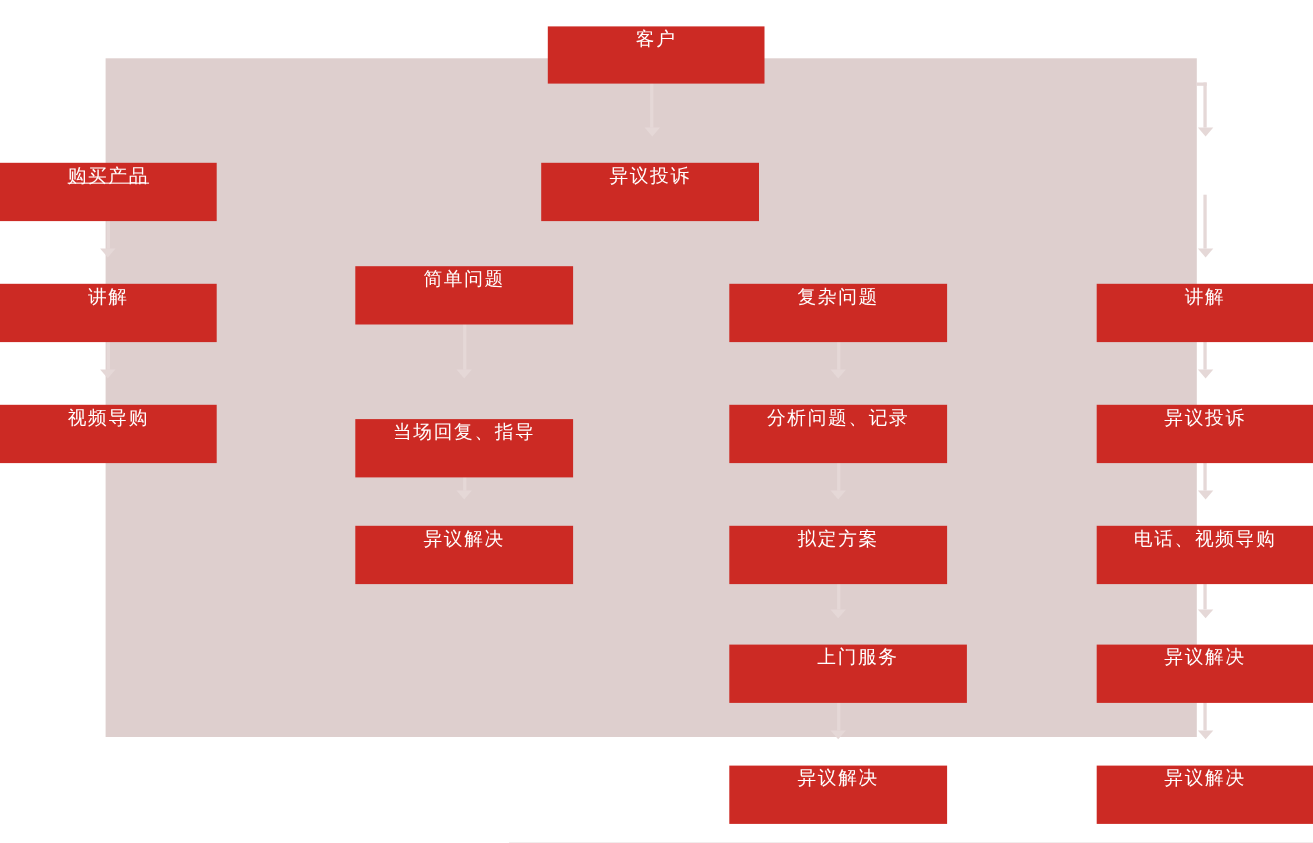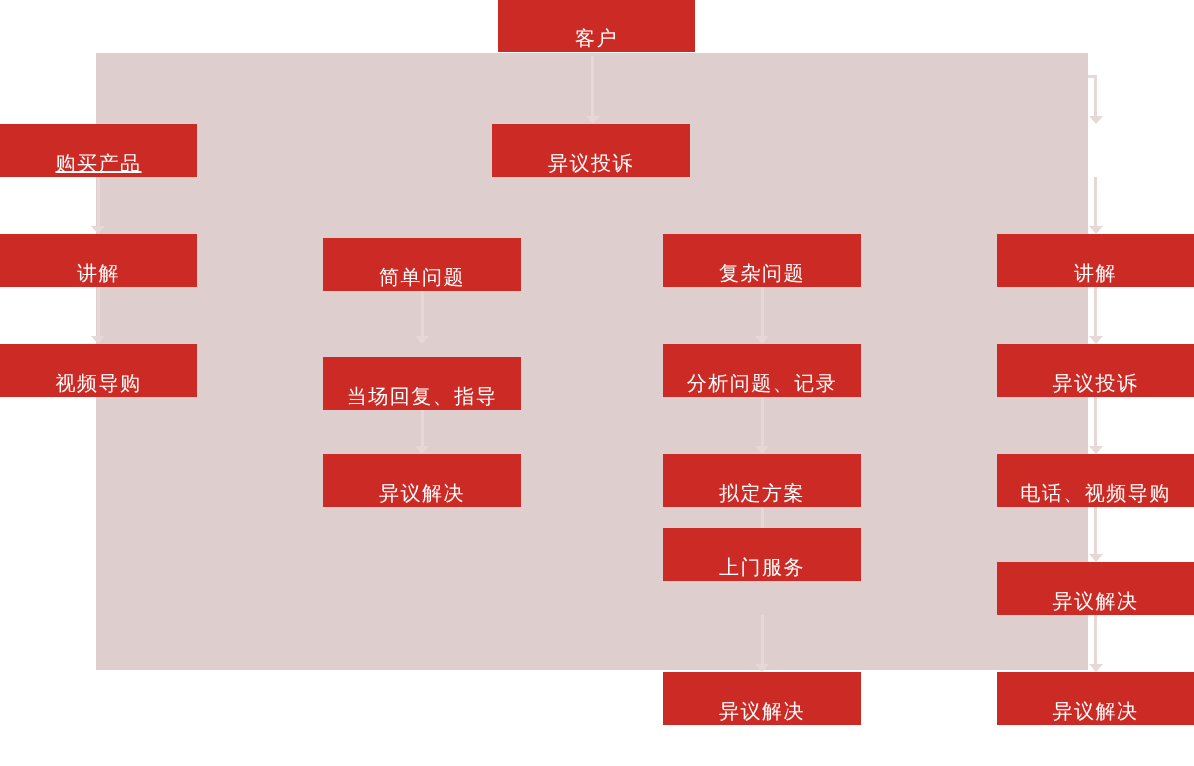--- a/index.html
+++ b/index.html
@@ -22,25 +22,26 @@
   }
   .band{
     position:absolute;
     background:var(--band);
   }
   .node{
     position:absolute;
     background:var(--red);
     color:var(--text);
     display:flex;
-    align-items:flex-end;
+    align-items:flex-start;
     justify-content:center;
-    font-size:20px;
+    font-size:17px;
     letter-spacing:1.5px;
     white-space:nowrap;
+    margin-top:24px;
   }
   .conn-line{
     position:absolute;
     background:var(--conn);
   }
   .conn-head{
     position:absolute;
     width:0;height:0;
     border-left:7px solid transparent;
     border-right:7px solid transparent;
@@ -91,39 +92,39 @@
     </div>
     <div class="node" style="left: 0px; top: 124px; width: 197px; height: 53px; text-decoration: underline;">
       <span>购买产品</span>
     </div>
     <div class="node" style="left: 0px; top: 234px; width: 197px; height: 53px;">
       <span>讲解</span>
     </div>
     <div class="node" style="left: 0px; top: 344px; width: 197px; height: 53px;">
       <span>视频导购</span>
     </div>
-    <div class="node" style="left: 323px; top: 238px; width: 198px; height: 53px;">
+    <div class="node" style="left: 323px; top: 218px; width: 198px; height: 53px;">
       <span>简单问题</span>
     </div>
     <div class="node" style="left: 323px; top: 357px; width: 198px; height: 53px;">
       <span>当场回复、指导</span>
     </div>
     <div class="node" style="left: 323px; top: 454px; width: 198px; height: 53px;">
       <span>异议解决</span>
     </div>
     <div class="node" style="left: 663px; top: 234px; width: 198px; height: 53px;">
       <span>复杂问题</span>
     </div>
     <div class="node" style="left: 663px; top: 454px; width: 198px; height: 53px;">
       <span>拟定方案</span>
     </div>
     <div class="node" style="left: 663px; top: 344px; width: 198px; height: 53px;">
       <span>分析问题、记录</span>
     </div>
-    <div class="node" style="left: 663px; top: 528px; width: 198px; height: 53px;">
+    <div class="node" style="left: 663px; top: 562px; width: 198px; height: 53px; padding-left: 18px;">
       <span>上门服务</span>
     </div>
     <div class="node" style="left: 663px; top: 672px; width: 198px; height: 53px;">
       <span>异议解决</span>
     </div>
     <div class="node" style="left: 997px; top: 234px; width: 197px; height: 53px;">
       <span>讲解</span>
     </div>
     <div class="node" style="left: 997px; top: 344px; width: 197px; height: 53px;">
       <span>异议投诉</span>

